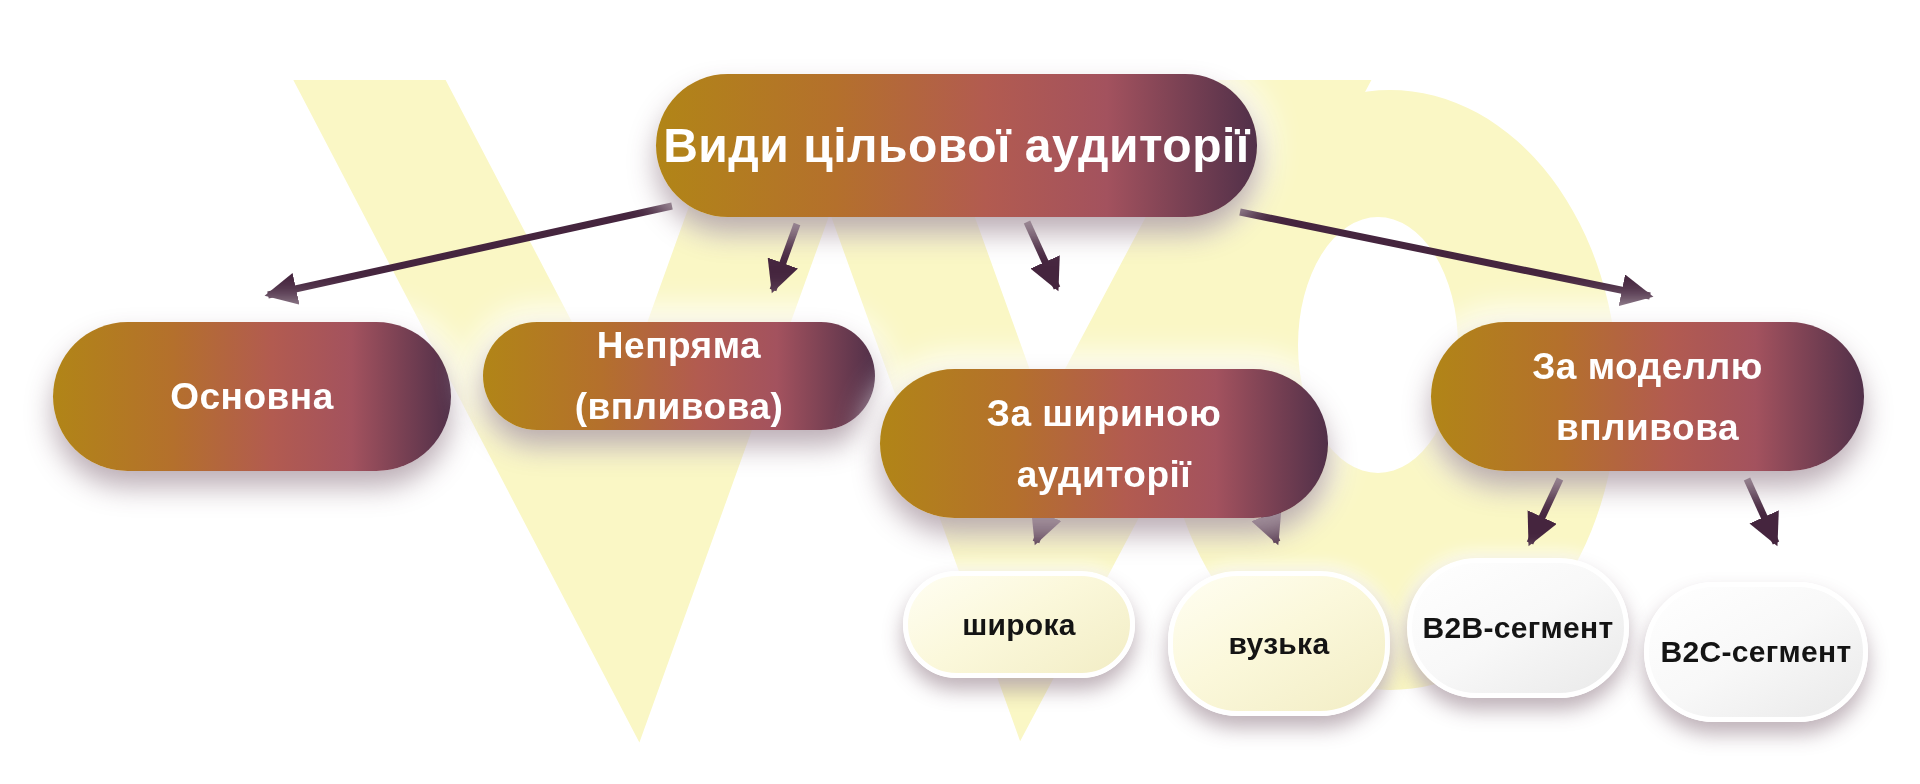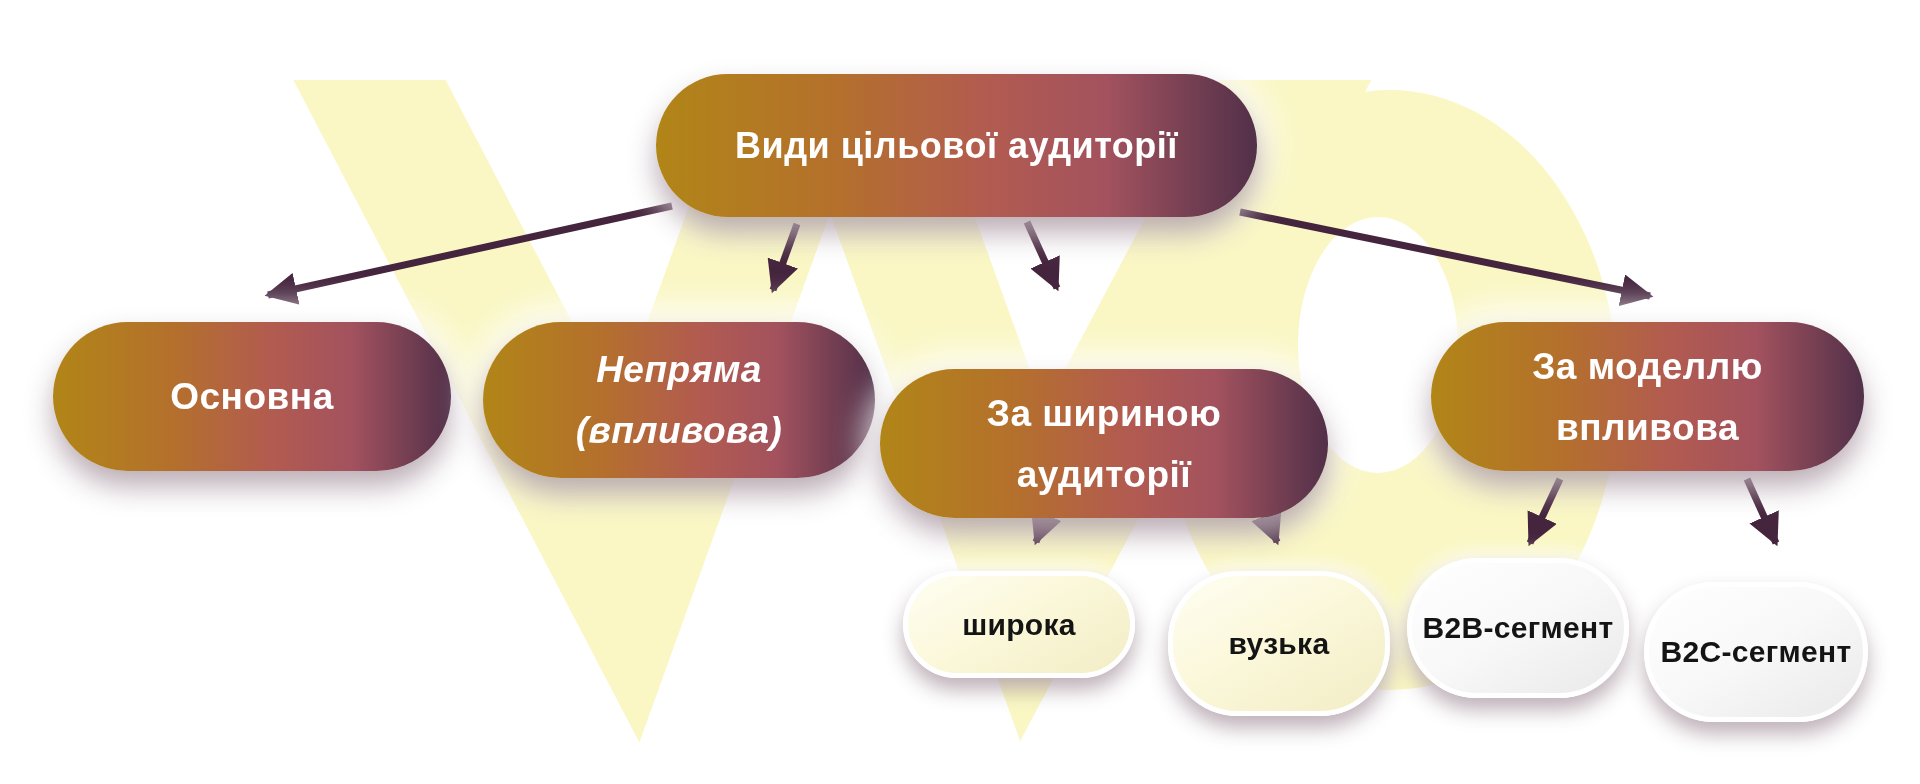--- a/index.html
+++ b/index.html
@@ -9,24 +9,24 @@
   .wm{z-index:1;}
   .arrows{z-index:2;}
 
   .pill{position:absolute;z-index:3;display:flex;flex-direction:column;align-items:center;justify-content:center;text-align:center;}
   .grad{
     background:linear-gradient(90deg,#b18517 0%,#b4702c 30%,#b25b50 55%,#a3525e 75%,#513049 100%);
     border-radius:80px;color:#ffffff;font-weight:700;
     box-shadow:0 16px 28px rgba(88,52,72,.40), 0 0 30px 16px rgba(255,255,255,.80);
   }
   .root-pill{left:656px;top:74px;width:601px;height:143px;}
-  .root-pill .line{font-size:36px;letter-spacing:.5px;}
+  .root-pill .line{font-size:48px;letter-spacing:.5px;}
   .l2 .line{font-size:37px;line-height:61px;letter-spacing:.5px;}
   .pos-l2-0{left:53px;top:322px;width:398px;height:149px;}
-  .pos-l2-1{left:483px;top:322px;width:392px;height:156px;font-style:italic;}
+  .pos-l2-1{left:483px;top:322px;width:392px;height:108px;}
   .pos-l2-2{left:880px;top:322px;width:448px;height:149px;margin-top:47px;}
   .pos-l2-3{left:1431px;top:322px;width:433px;height:149px;}
 
   .leaf{
     border:5px solid #ffffff;border-radius:70px;color:#141414;font-weight:700;
     box-shadow:0 12px 20px rgba(88,52,72,.38), 0 0 16px 6px rgba(255,255,255,.8);
     box-sizing:border-box;
   }
   .leaf .line{font-size:30px;letter-spacing:.3px;}
   .cream{background:linear-gradient(150deg,#fffef2 0%,#fbf8db 45%,#f2edc5 100%);}

